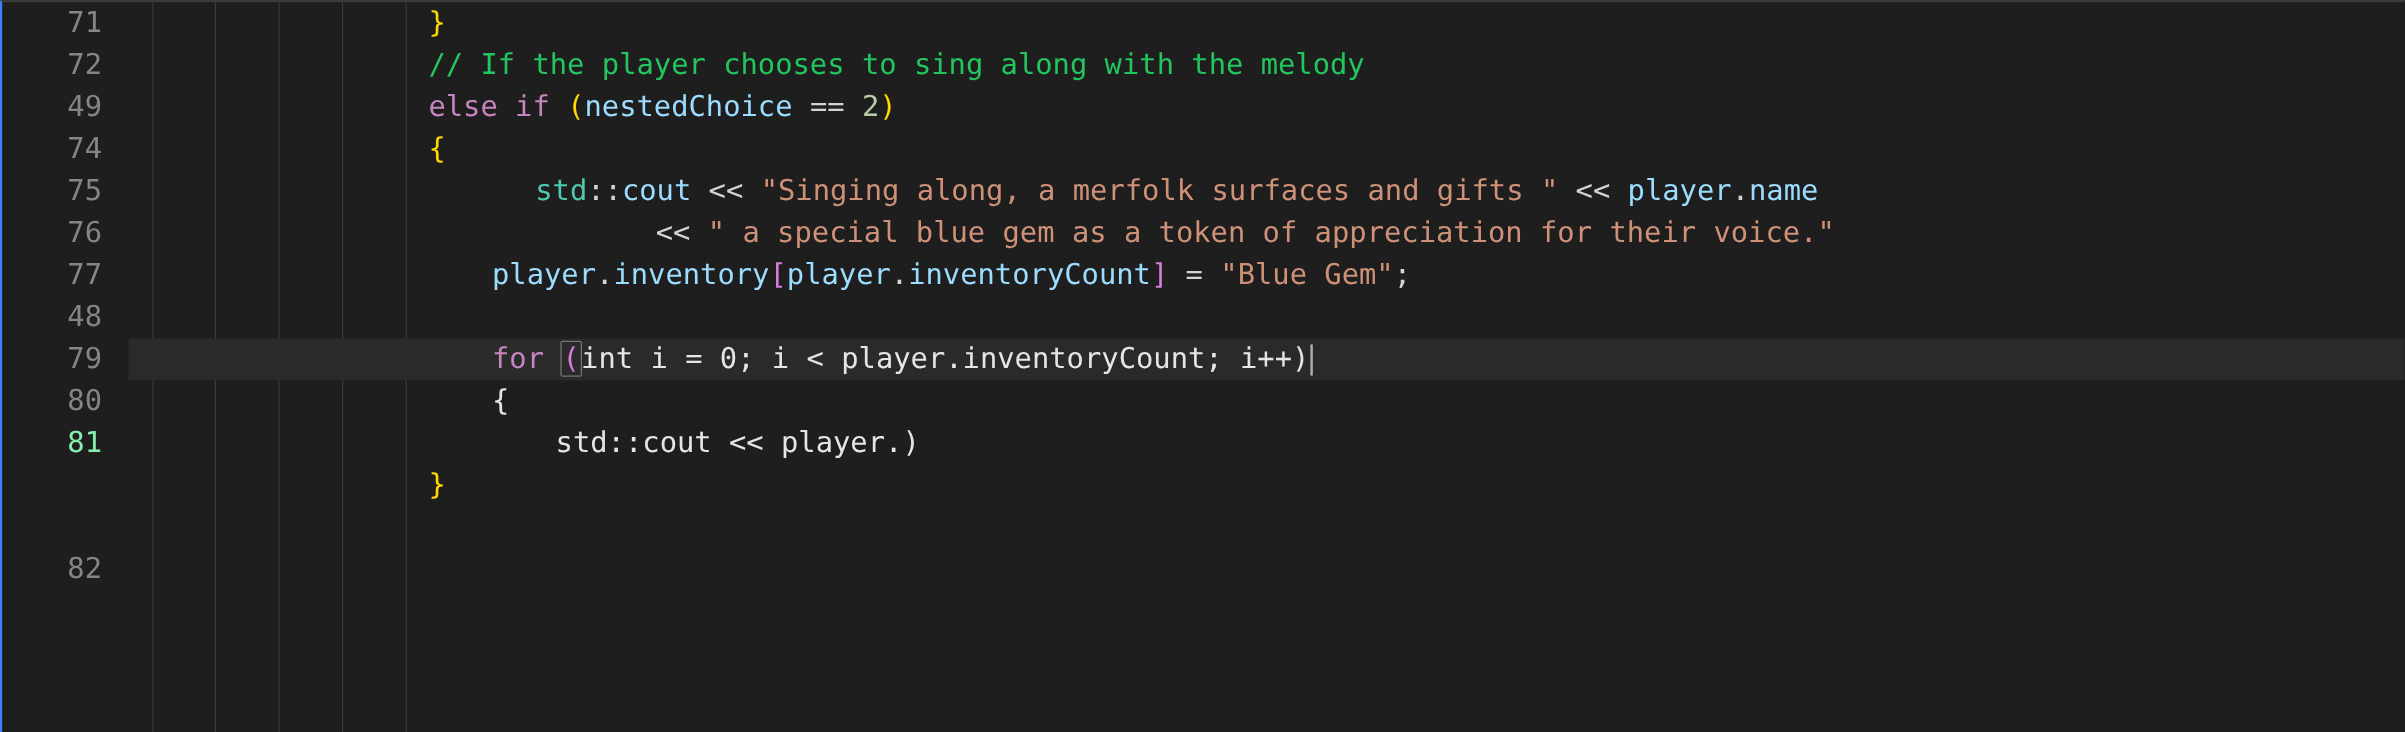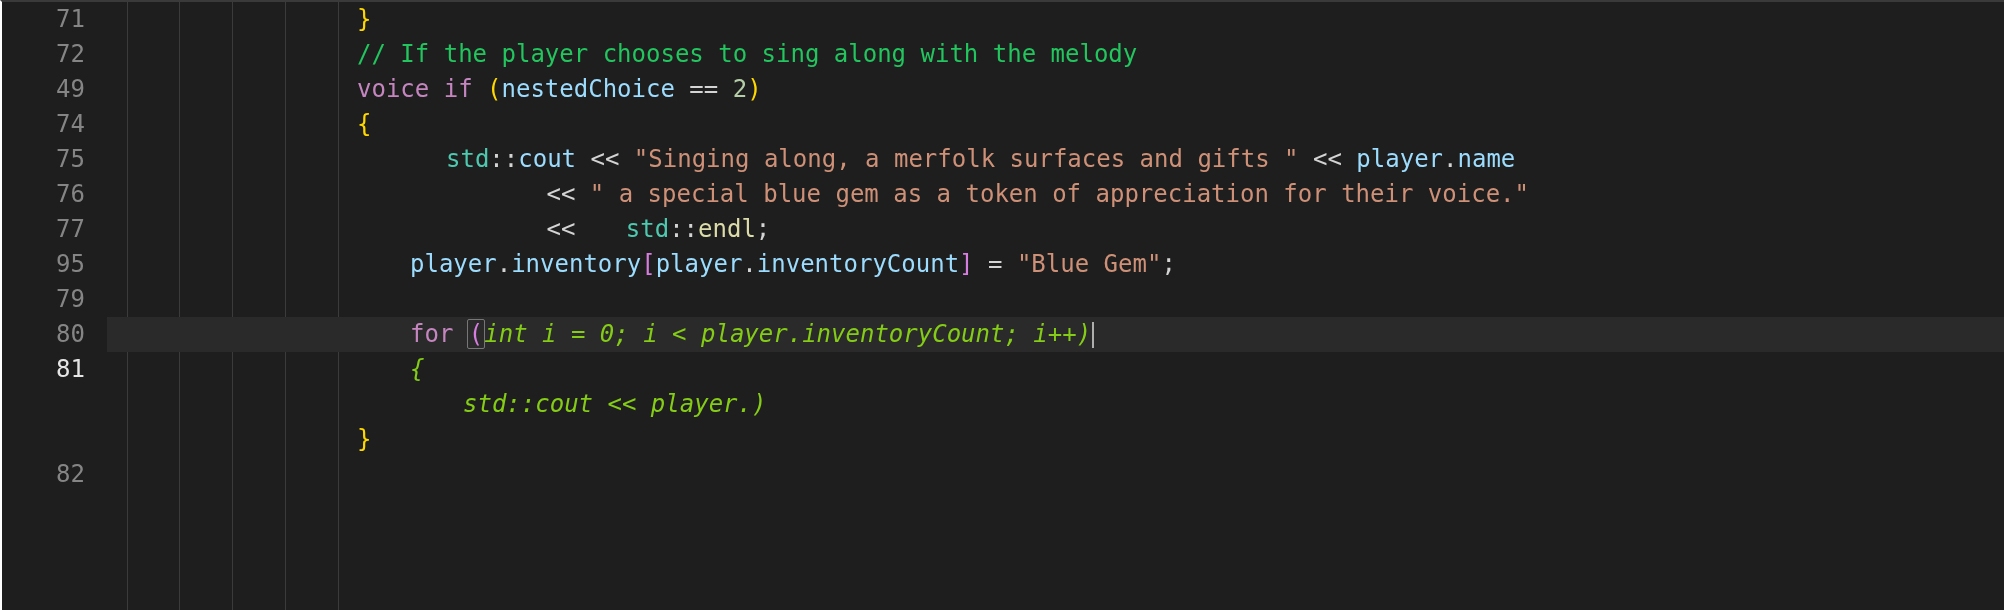--- a/index.html
+++ b/index.html
@@ -9,37 +9,37 @@
     background: #1e1e1e;
     font-family: "SF Mono", "Monaco", "Menlo", Consolas, monospace;
     font-size: 24px;
     overflow: hidden;
     color: #d4d4d4;
   }
   .editor {
     display: flex;
     height: 100%;
     border-top: 2px solid #3a3a3a;
-    border-left: 2px solid #ffffff;
+    border-left: 2px solid #3b82f6;
   }
   .gutter {
     width: 105px;
     background: #1e1e1e;
     color: #858585;
     text-align: right;
     padding-right: 22px;
     flex-shrink: 0;
     user-select: none;
   }
   .gutter .ln {
     height: 35px;
     line-height: 35px;
   }
   .gutter .ln.current {
-    color: #e5e5e5;
+    color: #86efac;
   }
   .code {
     flex: 1;
     position: relative;
     background: #1e1e1e;
   }
   .line {
     height: 35px;
     line-height: 35px;
     white-space: pre;
@@ -67,22 +67,21 @@
   .tok-keyword { color: #c586c0; }
   .tok-op { color: #d4d4d4; }
   .tok-var { color: #9cdcfe; }
   .tok-func { color: #dcdcaa; }
   .tok-num { color: #b5cea8; }
   .tok-str { color: #ce9178; }
   .tok-ns { color: #4ec9b0; margin-left: 36px; }
   .tok-nsop { color: #d4d4d4; }
   .tok-plain { color: #d4d4d4; }
   .ghost {
-    color: #84cc16;
-    font-style: italic;
+    color: #e5e5e5;
   }
   .bracket-hl {
     border: 1px solid #777;
     border-radius: 2px;
     padding: 0 1px;
     margin: 0 -1px;
   }
   .cursor {
     display: inline-block;
     width: 2px;
@@ -98,21 +97,21 @@
 
 <div class="editor">
   <div class="gutter">
     <div class="ln">71</div>
     <div class="ln">72</div>
     <div class="ln">49</div>
     <div class="ln">74</div>
     <div class="ln">75</div>
     <div class="ln">76</div>
     <div class="ln">77</div>
-    <div class="ln">95</div>
+    <div class="ln">48</div>
     <div class="ln">79</div>
     <div class="ln">80</div>
     <div class="ln current">81</div>
     <div class="ln"></div>
     <div class="ln"></div>
     <div class="ln">82</div>
   </div>
 
   <div class="code">
     <div class="guides">
@@ -120,29 +119,28 @@
       <div class="guide" style="left:72px"></div>
       <div class="guide" style="left:125px"></div>
       <div class="guide" style="left:178px"></div>
       <div class="guide" style="left:231px"></div>
     </div>
 
     <div class="line"><span class="pad" style="width:250px"></span><span class="tok-brace-y">}</span></div>
 
     <div class="line"><span class="pad" style="width:250px"></span><span class="tok-comment">// If the player chooses to sing along with the melody</span></div>
 
-    <div class="line"><span class="pad" style="width:250px"></span><span class="tok-keyword">voice</span><span class="tok-plain"> </span><span class="tok-keyword">if</span><span class="tok-plain"> </span><span class="tok-brace-y">(</span><span class="tok-var">nestedChoice</span><span class="tok-op"> == </span><span class="tok-num">2</span><span class="tok-brace-y">)</span></div>
+    <div class="line"><span class="pad" style="width:250px"></span><span class="tok-keyword">else</span><span class="tok-plain"> </span><span class="tok-keyword">if</span><span class="tok-plain"> </span><span class="tok-brace-y">(</span><span class="tok-var">nestedChoice</span><span class="tok-op"> == </span><span class="tok-num">2</span><span class="tok-brace-y">)</span></div>
 
     <div class="line"><span class="pad" style="width:250px"></span><span class="tok-brace-y">{</span></div>
 
     <div class="line"><span class="pad" style="width:303px"></span><span class="tok-ns">std</span><span class="tok-nsop">::</span><span class="tok-var">cout</span><span class="tok-op"> &lt;&lt; </span><span class="tok-str">"Singing along, a merfolk surfaces and gifts "</span><span class="tok-op"> &lt;&lt; </span><span class="tok-var">player</span><span class="tok-op">.</span><span class="tok-var">name</span></div>
 
     <div class="line"><span class="pad" style="width:425px"></span><span class="tok-op"> &lt;&lt; </span><span class="tok-str">" a special blue gem as a token of appreciation for their voice."</span></div>
 
-    <div class="line"><span class="pad" style="width:425px"></span><span class="tok-op"> &lt;&lt; </span><span class="tok-ns">std</span><span class="tok-nsop">::</span><span class="tok-func">endl</span><span class="tok-plain">;</span></div>
 
     <div class="line"><span class="pad" style="width:303px"></span><span class="tok-var">player</span><span class="tok-op">.</span><span class="tok-var">inventory</span><span class="tok-brace-p">[</span><span class="tok-var">player</span><span class="tok-op">.</span><span class="tok-var">inventoryCount</span><span class="tok-brace-p">]</span><span class="tok-op"> = </span><span class="tok-str">"Blue Gem"</span><span class="tok-plain">;</span></div>
 
 
     <div class="line"></div>
 
     <div class="line current"><span class="pad" style="width:303px"></span><span class="tok-keyword">for</span><span class="tok-plain"> </span><span class="tok-brace-p bracket-hl">(</span><span class="ghost">int i = 0; i &lt; player.inventoryCount; i++)</span><span class="cursor"></span></div>
 
     <div class="line"><span class="pad" style="width:303px"></span><span class="ghost">{</span></div>
 

